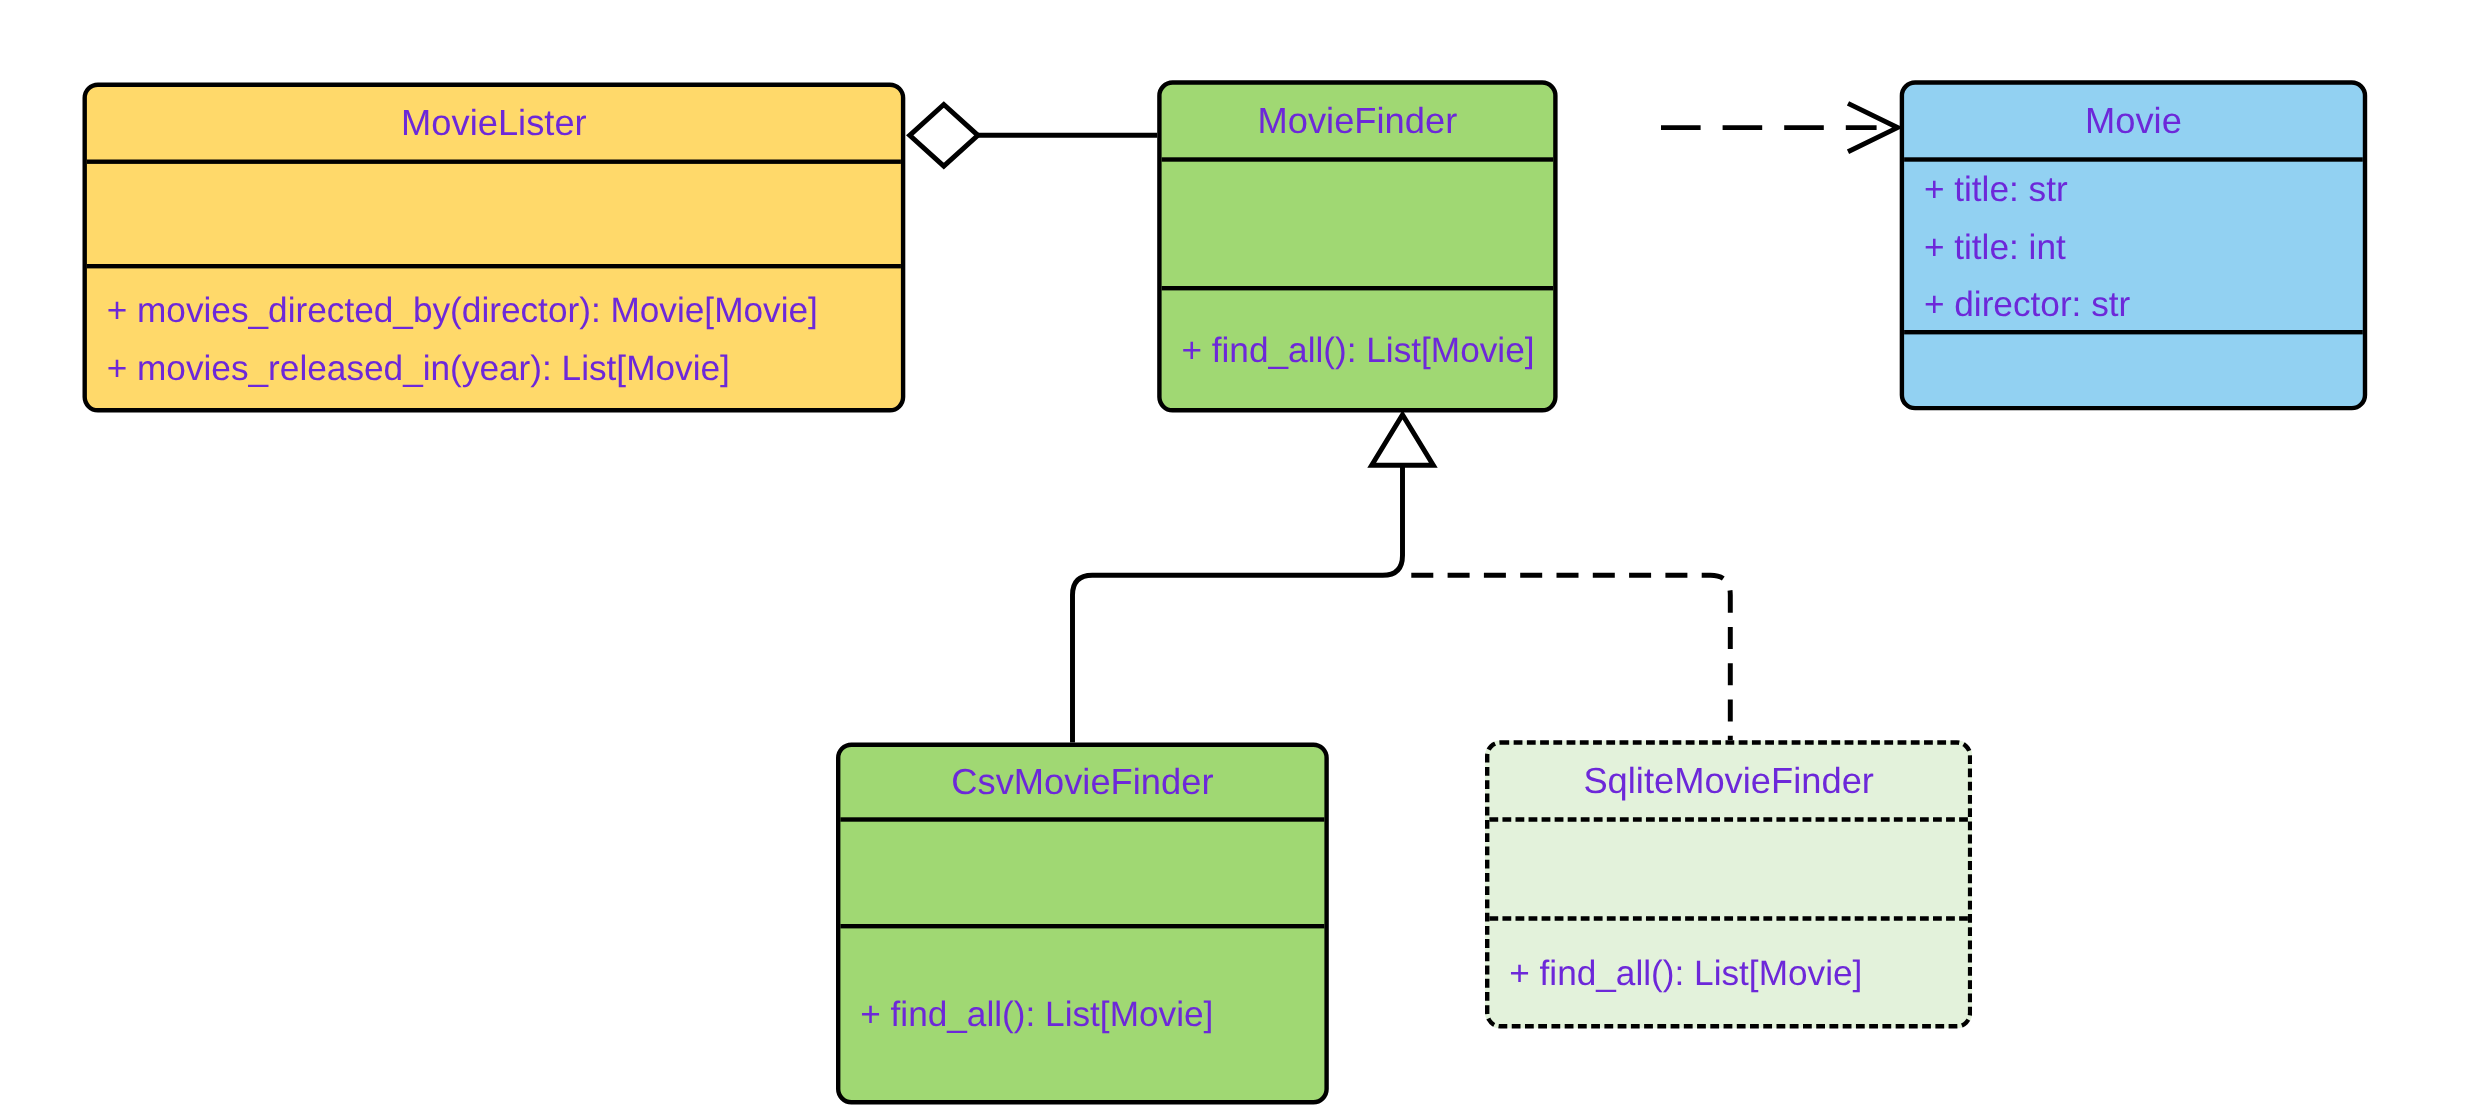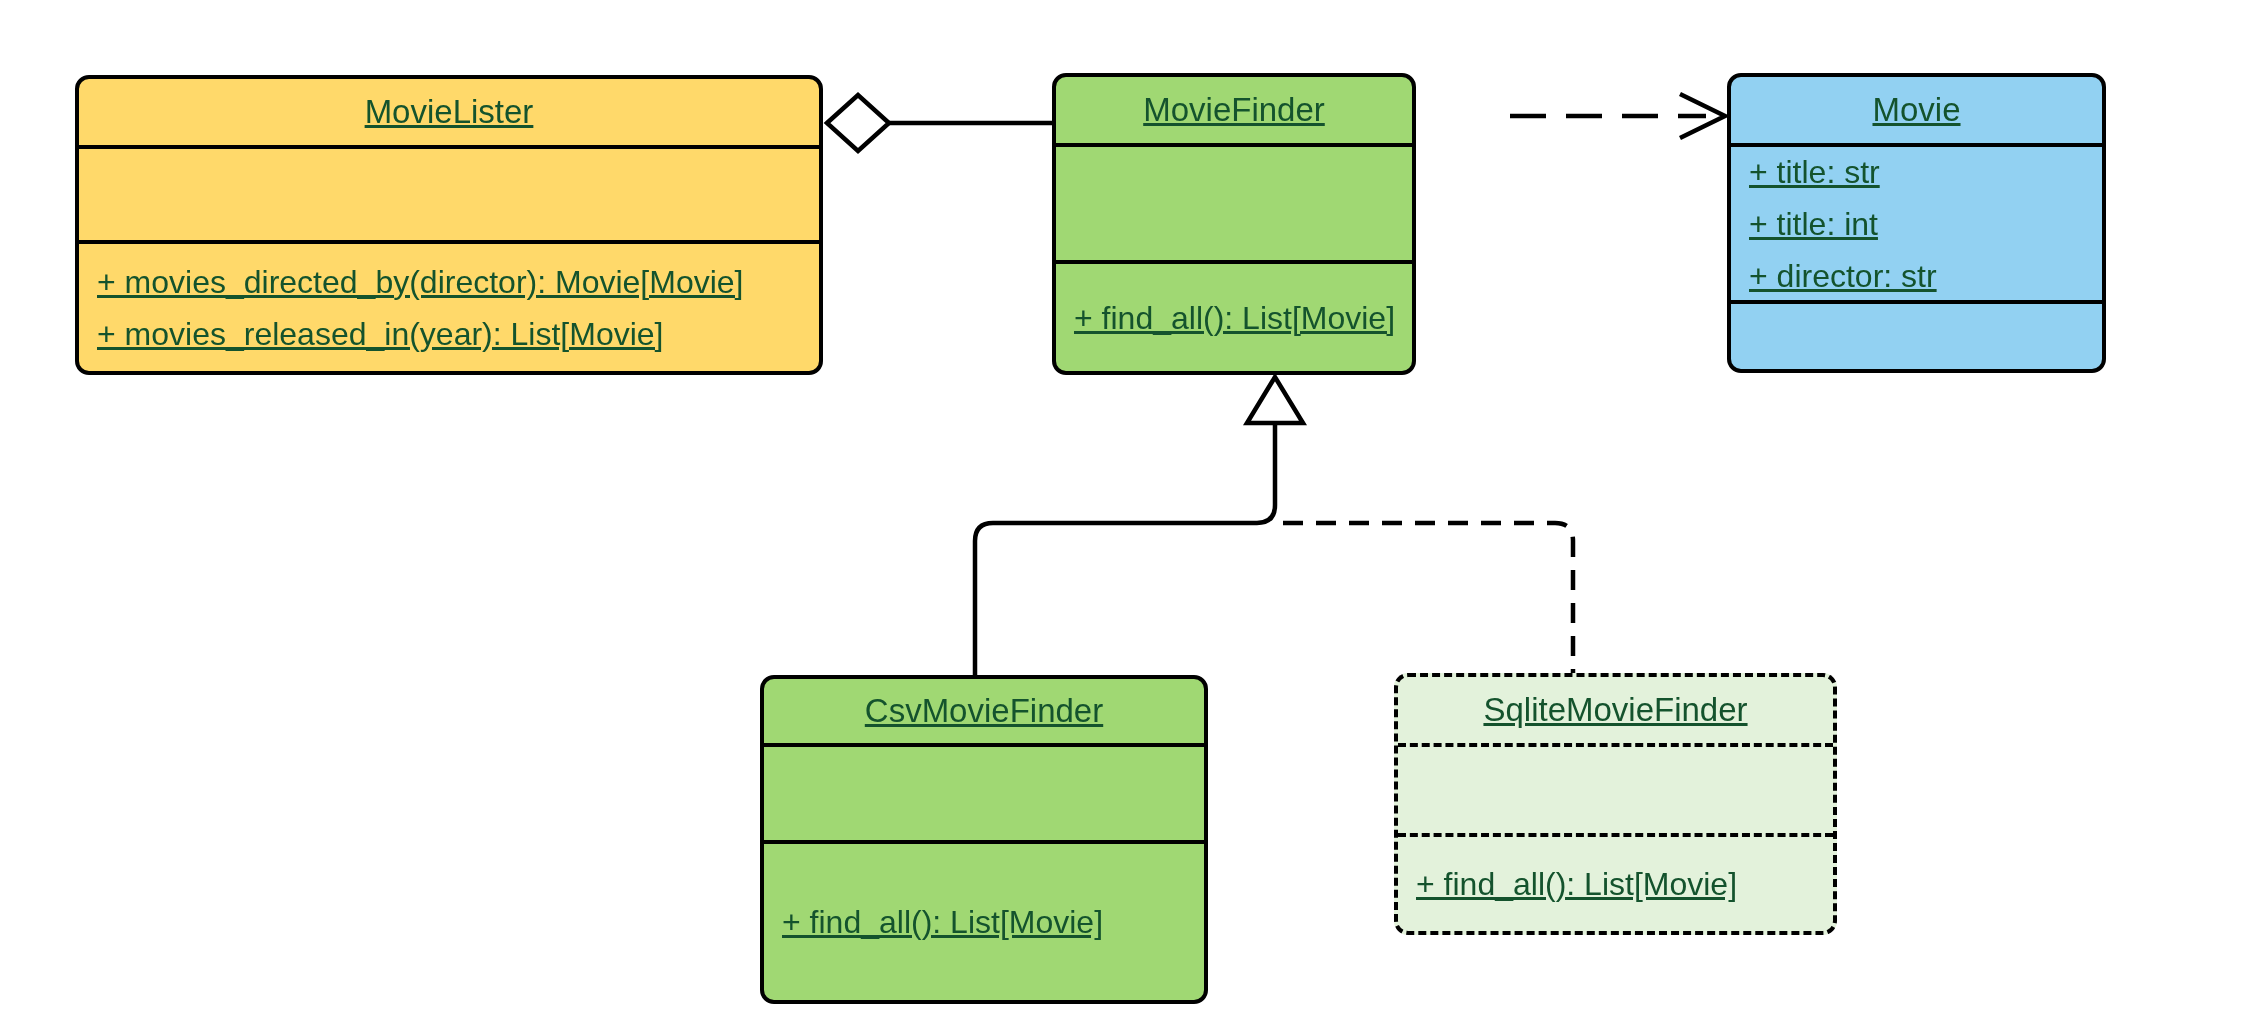--- a/index.html
+++ b/index.html
@@ -21,22 +21,21 @@
     width: 2250px;
     height: 1011px;
   }
   .uml-class {
     position: absolute;
     box-sizing: border-box;
     border: 4px solid #000000;
     border-radius: 14px;
     display: flex;
     flex-direction: column;
-    color: #14532d;
-    text-decoration: underline;
+    color: #6d28d9;
   }
   .uml-class.dashed { border-style: dashed; }
   .compartment { box-sizing: border-box; }
   .compartment.divided { border-top: 4px solid #000000; }
   .uml-class.dashed .compartment.divided { border-top-style: dashed; }
   .class-title {
     display: flex;
     align-items: center;
     justify-content: center;
     font-size: 33px;
@@ -61,21 +60,21 @@
   #movielister .c-mid   { height: 95px; }
   #movielister .c-bot   { flex: 1; }
 
   
   #moviefinder { left: 1052px; top: 73px; width: 364px; height: 302px; }
   #moviefinder .c-title { height: 66px; }
   #moviefinder .c-mid   { height: 117px; }
   #moviefinder .c-bot   { flex: 1; }
 
   
-  #movie { left: 1727px; top: 73px; width: 379px; height: 300px; }
+  #movie { left: 1727px; top: 73px; width: 425px; height: 300px; }
   #movie .c-title { height: 66px; }
   #movie .c-mid   { height: 157px; }
   #movie .c-bot   { flex: 1; }
 
   
   #csvmoviefinder { left: 760px; top: 675px; width: 448px; height: 329px; }
   #csvmoviefinder .c-title { height: 64px; }
   #csvmoviefinder .c-mid   { height: 97px; }
   #csvmoviefinder .c-bot   { flex: 1; }
 
@@ -132,21 +131,21 @@
   </div>
 
   <div class="uml-class" id="csvmoviefinder" style="background: rgb(160, 216, 115);">
     <div class="compartment c-title class-title">CsvMovieFinder</div>
     <div class="compartment c-mid divided"></div>
     <div class="compartment c-bot divided members">
       <div class="member">+ find_all(): List[Movie]</div>
     </div>
   </div>
 
-  <div class="uml-class dashed" id="sqlitemoviefinder" style="background: rgb(227, 242, 219); margin-left: 44px;">
+  <div class="uml-class dashed" id="sqlitemoviefinder" style="background: rgb(227, 242, 219);">
     <div class="compartment c-title class-title">SqliteMovieFinder</div>
     <div class="compartment c-mid divided"></div>
     <div class="compartment c-bot divided members">
       <div class="member">+ find_all(): List[Movie]</div>
     </div>
   </div>
 
 </div>
 
 </body></html>

